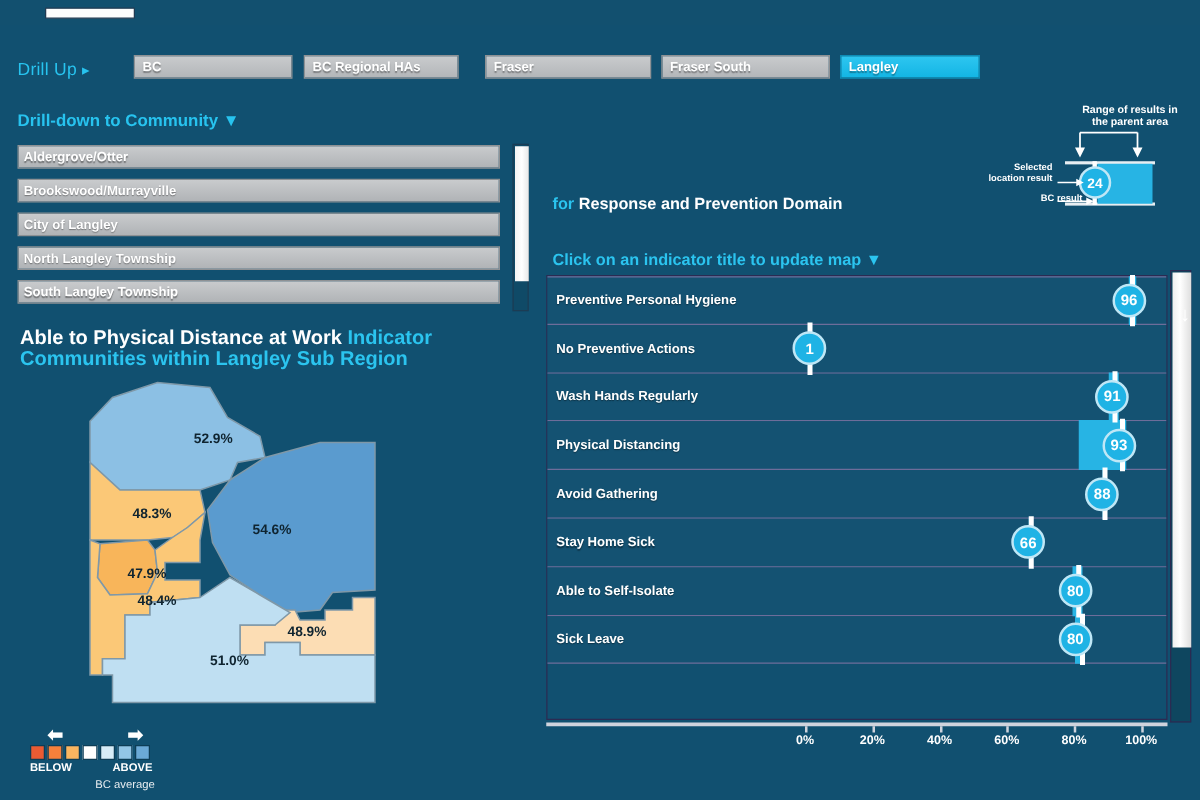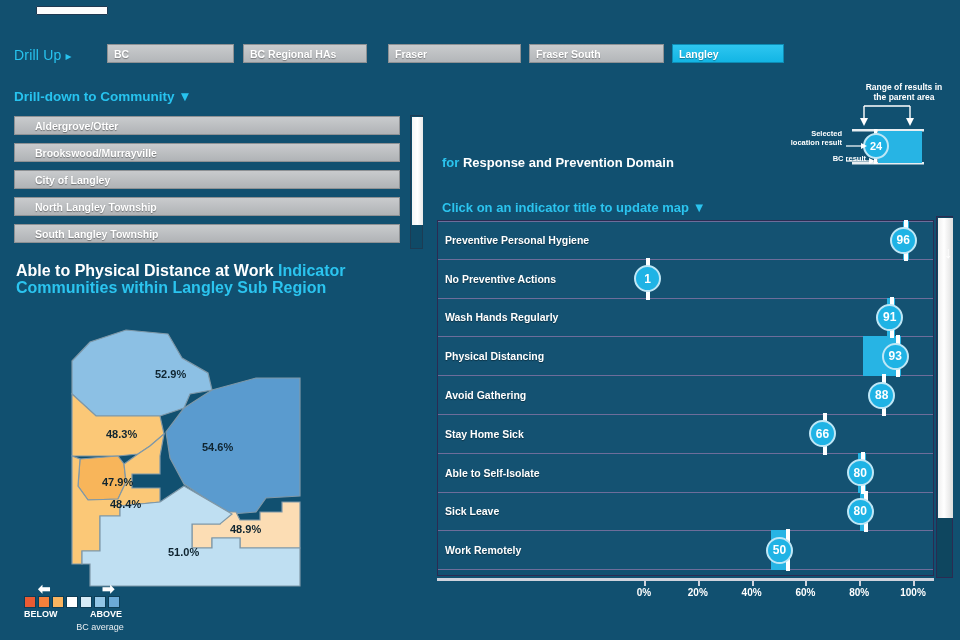--- a/index.html
+++ b/index.html
@@ -41,41 +41,41 @@
     position:absolute; left:14px; top:89px;
     color:#27c3ef; font-size:13.5px; font-weight:bold;
   }
   
   #community-list { position:absolute; left:14px; top:116px; width:386px; }
   .community-item {
     height:19px; margin-bottom:8px;
     background: linear-gradient(#c9cbcd,#b0b3b6);
     border:1px solid #8e9194;
     color:#ffffff; font-size:10.5px; font-weight:bold;
-    padding-left:20px; line-height:18px;
+    padding-left:4px; line-height:18px;
     text-shadow:0 1px 1px rgba(0,0,0,.4);
   }
   
   #list-scroll {
     position:absolute; left:410px; top:115px; width:13px; height:134px;
     background:#0f4a67; border:1px solid #1c3c54;
   }
   #list-scroll .thumb {
     position:absolute; left:1px; top:1px; width:11px; height:108px;
     background:linear-gradient(90deg,#f4f4f4,#ffffff,#e8e8e8);
   }
   
   #map-heading {
     position:absolute; left:16px; top:262px; width:390px;
     font-size:16px; font-weight:bold; line-height:17px;
   }
   #map-heading .w { color:#ffffff; }
   #map-heading .c { color:#2bc4ef; }
   
-  #map-wrap { position:absolute; left:60px; top:316px; width:300px; height:285px; }
+  #map-wrap { position:absolute; left:60px; top:292px; width:300px; height:285px; }
   #map-wrap svg { display:block; }
   .mlabel { font-size:11px; font-weight:bold; fill:#0f2430; font-family:"Liberation Sans",sans-serif; }
   
   #map-legend { position:absolute; left:24px; top:582px; width:160px; height:56px; }
   #map-legend .arrows { position:relative; height:13px; }
   #map-legend .arrow { position:absolute; color:#fff; font-size:15px; line-height:13px; font-weight:bold; }
   #map-legend .swatches { display:flex; gap:2px; margin-top:1px; }
   #map-legend .sw { width:12px; height:12px; border:1px solid #0d3d56; }
   #map-legend .lab { position:relative; height:13px; margin-top:1px; }
   #map-legend .lab span { position:absolute; color:#fff; font-size:9px; font-weight:bold; }
@@ -334,26 +334,20 @@
       <div class="crow-label">Able to Self-Isolate</div>
       <div class="range-band" style="left: 419.51px; width: 8.07px;"></div>
       <div class="bc-tick" style="left: 422.89px;"></div>
       <div class="val-bubble" style="left: 408.7px;">80</div>
     </div>
     <div class="crow">
       <div class="crow-label">Sick Leave</div>
       <div class="range-band" style="left: 422.2px; width: 5.38px;"></div>
       <div class="bc-tick" style="left: 425.58px;"></div>
       <div class="val-bubble" style="left: 408.7px;">80</div>
-    </div>
-    <div class="crow">
-      <div class="crow-label">Work Remotely</div>
-      <div class="range-band" style="left: 333.43px; width: 18.83px;"></div>
-      <div class="bc-tick" style="left: 347.57px;"></div>
-      <div class="val-bubble" style="left: 328px;">50</div>
     </div>
   </div>
 
 <div id="axis">
   <div class="line"></div>
 <div class="tick" style="left: 207px;"></div>
     <div class="tlabel" style="left: 207px;">0%</div>
     <div class="tick" style="left: 260.8px;"></div>
     <div class="tlabel" style="left: 260.8px;">20%</div>
     <div class="tick" style="left: 314.6px;"></div>

